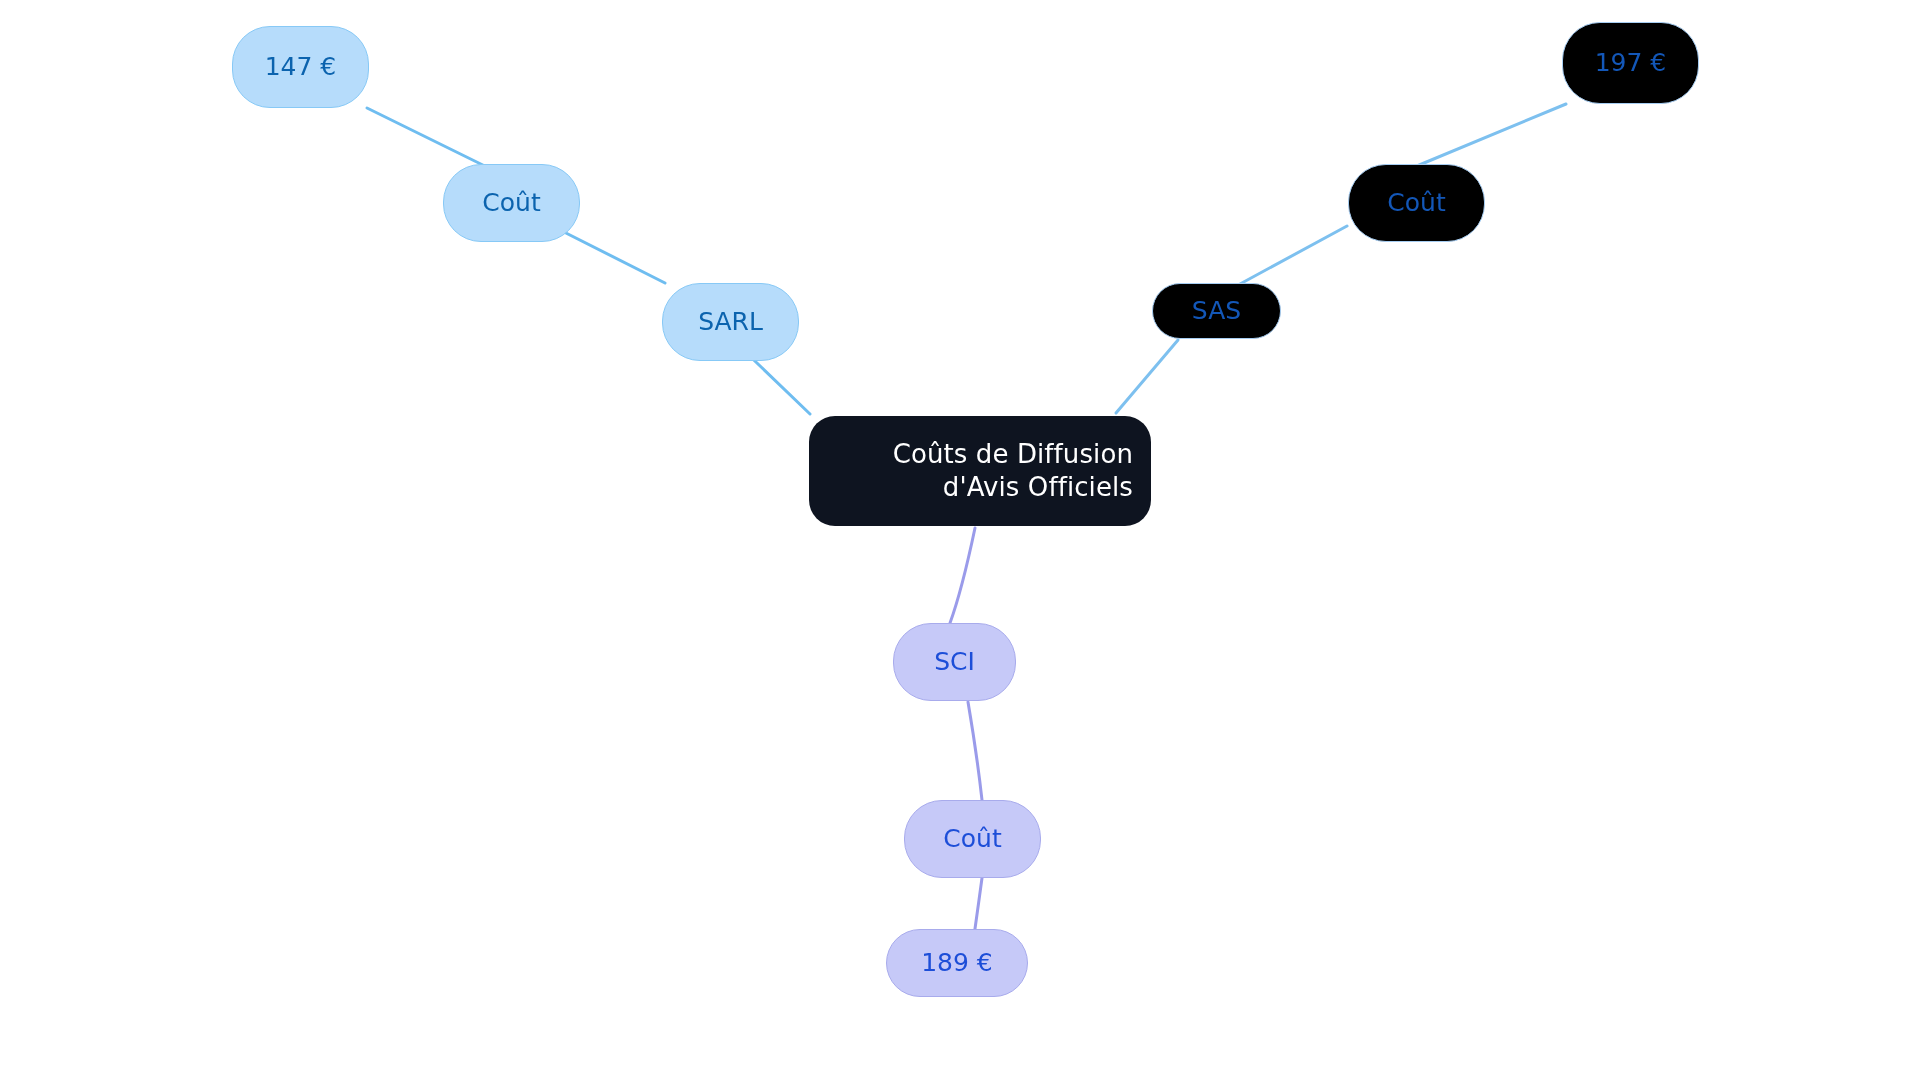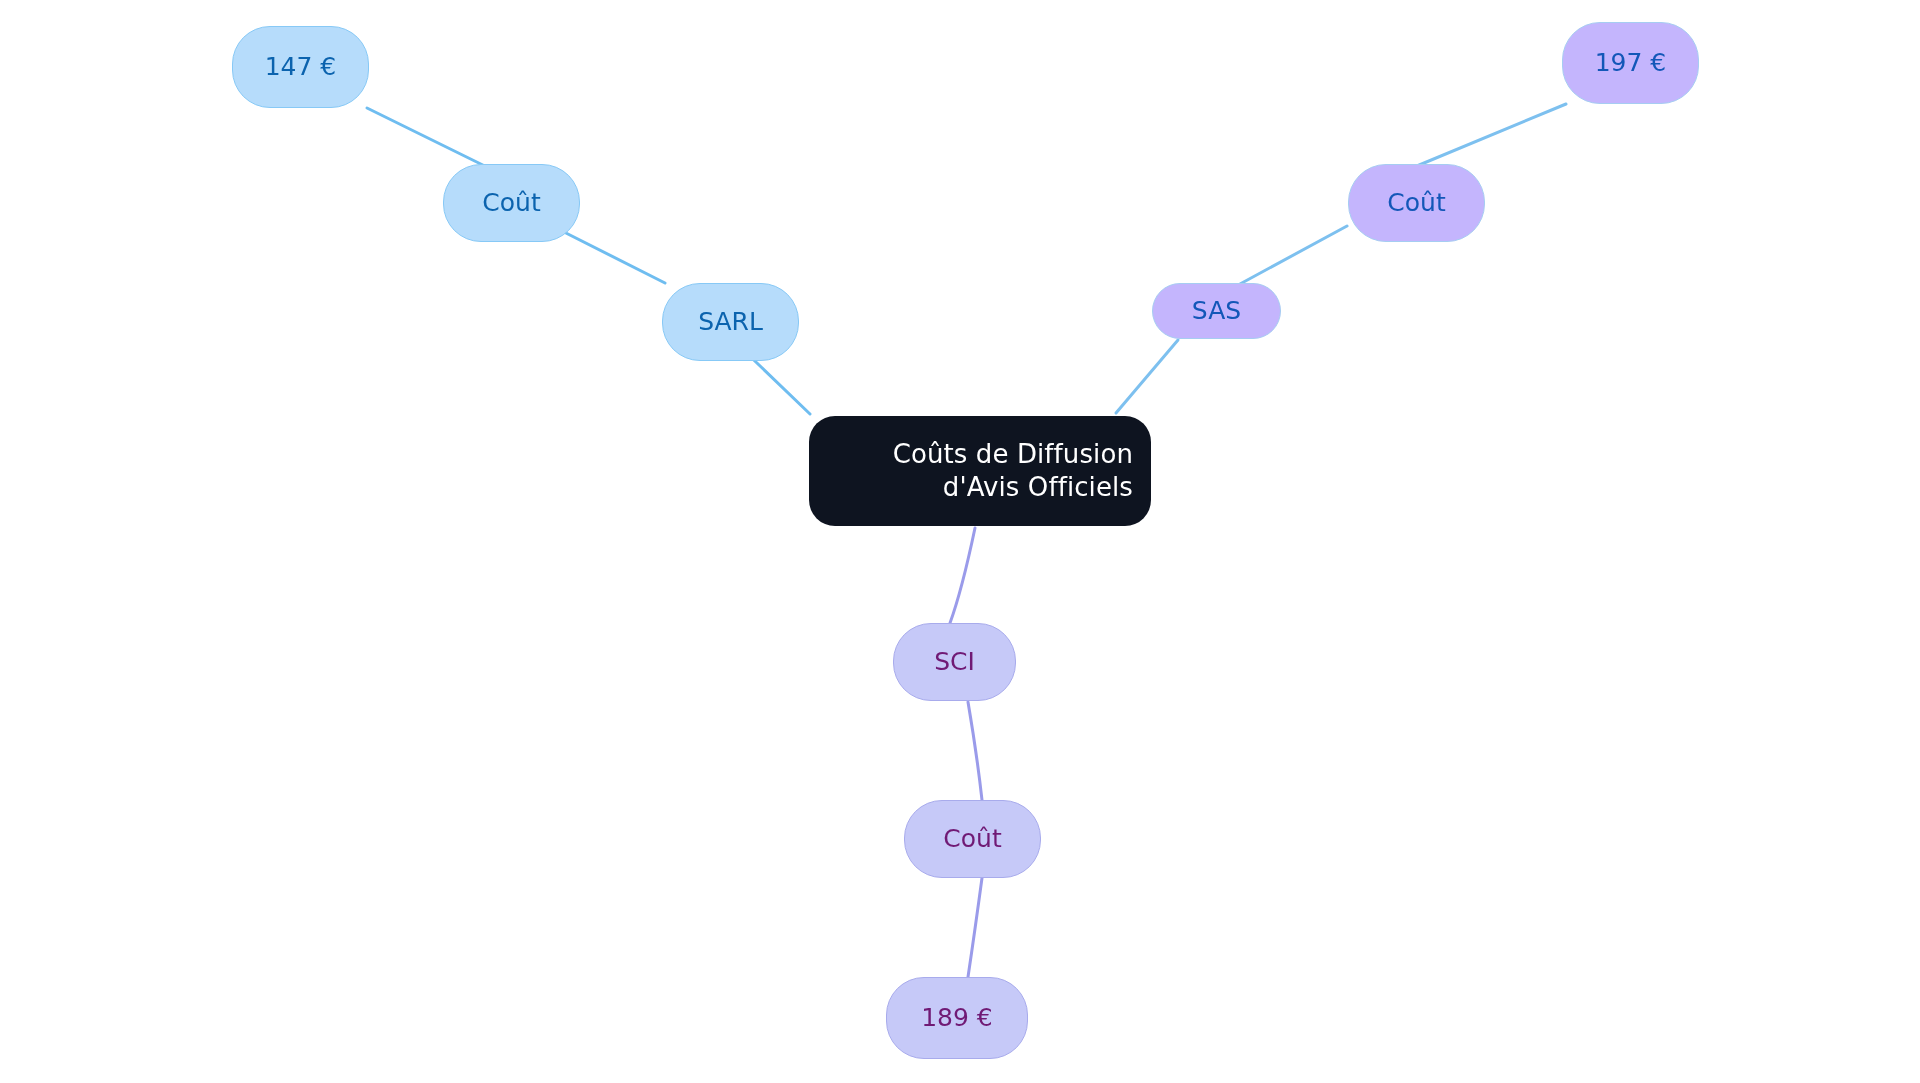--- a/index.html
+++ b/index.html
@@ -48,31 +48,31 @@
   }
   
   .node-blue {
     background: #b6dcfb;
     border: 1.6px solid #87c9f6;
     color: #0b63ae;
     border-radius: 38px;
     font-size: 25px;
   }
   .node-blue-soft {
-    background: #c4b5fd;
+    background: #000000;
     border: 1.6px solid #a6cdf2;
     color: #1357b8;
     border-radius: 38px;
     font-size: 25px;
   }
   
   .node-purple {
     background: #c6c9f8;
     border: 1.6px solid #a8abec;
-    color: #701a75;
+    color: #1d4ed8;
     border-radius: 38px;
     font-size: 25px;
   }
 </style>
 </head>
 <body>
 
 <div id="mindmap">
 
   <svg id="edge-layer" viewBox="0 0 1920 1083" xmlns="http://www.w3.org/2000/svg">
@@ -119,17 +119,17 @@
   </div>
 
   <div class="node node-purple" style="left:893px; top:623px; width:123px; height:78px;">
     <span>SCI</span>
   </div>
 
   <div class="node node-purple" style="left:904px; top:800px; width:137px; height:78px;">
     <span>Coût</span>
   </div>
 
-  <div class="node node-purple" style="left:886px; top:977px; width:142px; height:82px;">
+  <div class="node node-purple" style="left:886px; top:929px; width:142px; height:68px;">
     <span>189 €</span>
   </div>
 
 </div>
 
 </body></html>

